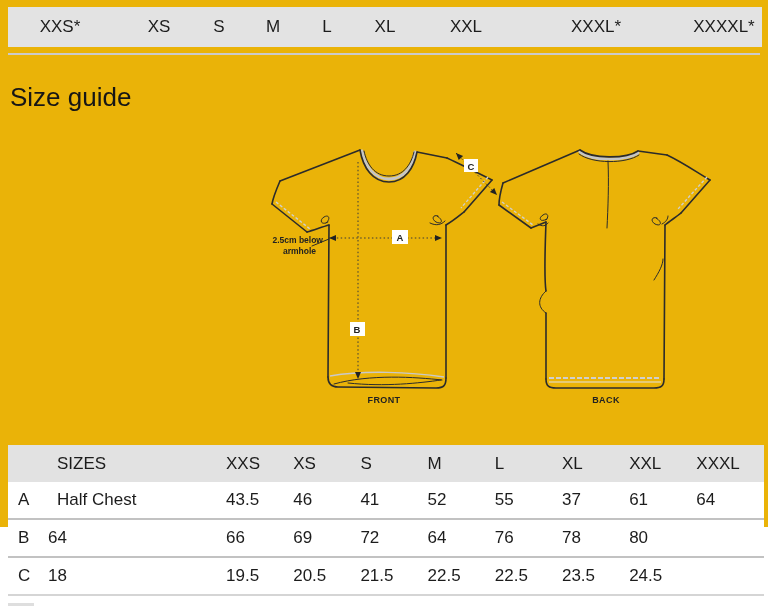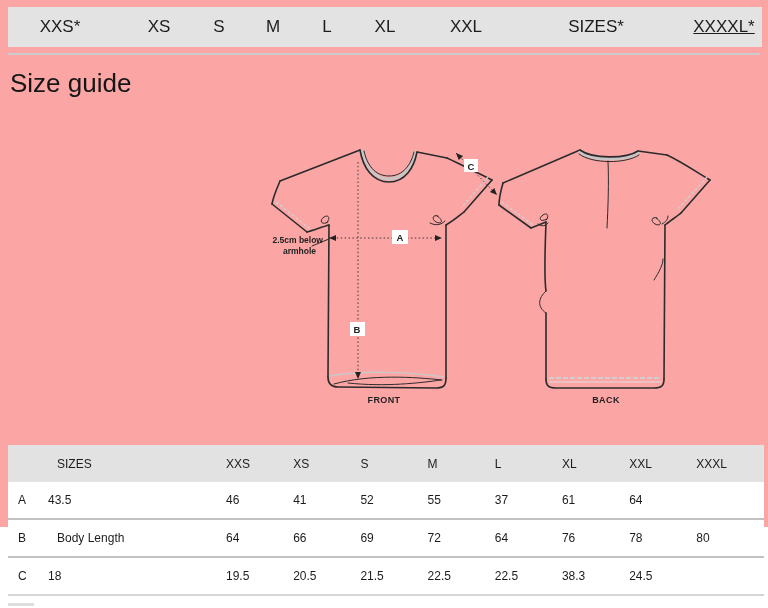--- a/index.html
+++ b/index.html
@@ -1,39 +1,39 @@
 <!DOCTYPE html>
 <html><head>
 <meta charset="utf-8">
 <style>
   * { margin:0; padding:0; box-sizing:border-box; }
   html,body { width:768px; height:608px; background:#fff; overflow:hidden;
               font-family:"Liberation Sans", sans-serif; color:#1c1c1c; }
-  .stage { position:relative; width:768px; height:527px; background:#fca5a5; }
+  .stage { position:relative; width:768px; height:527px; background:#eab308; }
 
   
   .size-bar { position:absolute; left:8px; top:7px; width:754px; height:40px; background:#e3e3e3; }
   .size-bar span { position:absolute; top:50%; transform:translate(-50%,-50%);
                    font-size:17px; color:#1c1c1c; white-space:nowrap; cursor:pointer; }
   .sb0{left:52px;} .sb1{left:151px;} .sb2{left:211px;} .sb3{left:265px;} .sb4{left:319px;}
-  .sb5{left:377px;} .sb6{left:458px;} .sb7{left:588px;} .sb8{left:716px;text-decoration:underline;}
+  .sb5{left:377px;} .sb6{left:458px;} .sb7{left:588px;} .sb8{left:716px;}
   .bar-sep { position:absolute; left:8px; top:53px; width:752px; height:2px; background:#cbcbcb; }
 
-  .page-title { position:absolute; left:10px; top:68px; font-size:26px; font-weight:400; color:#161616; }
+  .page-title { position:absolute; left:10px; top:82px; font-size:26px; font-weight:400; color:#161616; }
 
   
   .diagram { position:absolute; left:250px; top:128px; width:490px; height:285px; }
 
   
   .size-table { position:absolute; left:8px; top:445px; width:756px; }
   .t-row { display:grid; grid-template-columns:40px 178px repeat(8, 67.2px); align-items:center; }
   .t-head { height:37px; background:#e2e2e2; }
   .t-data { height:38px; border-bottom:2px solid #c2c2c2; background:#fff; }
   .t-data.last { border-bottom-color:#d5d5d5; }
-  .cell { font-size:12px; }
+  .cell { font-size:17px; }
   .cell-letter { padding-left:10px; }
   .cell-label  { padding-left:9px; }
   .cell-num    { text-align:left; }
   .bottom-smudge { position:absolute; left:8px; top:603px; width:26px; height:3px; background:#dedede; }
 
   
   .ln  { fill:none; stroke:#2b2b2b; stroke-width:1.6; stroke-linecap:round; stroke-linejoin:round; }
   .lnt { fill:none; stroke:#2b2b2b; stroke-width:1;   stroke-linecap:round; }
   .rib { fill:none; stroke:#c6c6c6; stroke-width:3;   stroke-linecap:round; }
   .sti { fill:none; stroke:#cfcfcf; stroke-width:1.4; stroke-dasharray:3 2; }
@@ -49,21 +49,21 @@
 <div class="stage">
 
   <div class="size-bar">
     <span class="sb0">XXS*</span>
     <span class="sb1">XS</span>
     <span class="sb2">S</span>
     <span class="sb3">M</span>
     <span class="sb4">L</span>
     <span class="sb5">XL</span>
     <span class="sb6">XXL</span>
-    <span class="sb7">SIZES*</span>
+    <span class="sb7">XXXL*</span>
     <span class="sb8">XXXXL*</span>
   </div>
   <div class="bar-sep"></div>
 
   <div class="page-title">Size guide</div>
 
   <svg class="diagram" viewBox="0 0 490 285" xmlns="http://www.w3.org/2000/svg">
 
     <g>
 
@@ -173,50 +173,50 @@
       <div class="cell cell-num">S</div>
       <div class="cell cell-num">M</div>
       <div class="cell cell-num">L</div>
       <div class="cell cell-num">XL</div>
       <div class="cell cell-num">XXL</div>
       <div class="cell cell-num">XXXL</div>
     </div>
 
     <div class="t-row t-data">
       <div class="cell cell-letter">A</div>
+      <div class="cell cell-label">Half Chest</div>
       <div class="cell cell-num">43.5</div>
       <div class="cell cell-num">46</div>
       <div class="cell cell-num">41</div>
       <div class="cell cell-num">52</div>
       <div class="cell cell-num">55</div>
       <div class="cell cell-num">37</div>
       <div class="cell cell-num">61</div>
       <div class="cell cell-num">64</div>
     </div>
 
     <div class="t-row t-data">
       <div class="cell cell-letter">B</div>
-      <div class="cell cell-label">Body Length</div>
       <div class="cell cell-num">64</div>
       <div class="cell cell-num">66</div>
       <div class="cell cell-num">69</div>
       <div class="cell cell-num">72</div>
       <div class="cell cell-num">64</div>
       <div class="cell cell-num">76</div>
       <div class="cell cell-num">78</div>
       <div class="cell cell-num">80</div>
     </div>
 
     <div class="t-row t-data last">
       <div class="cell cell-letter">C</div>
       <div class="cell cell-num">18</div>
       <div class="cell cell-num">19.5</div>
       <div class="cell cell-num">20.5</div>
       <div class="cell cell-num">21.5</div>
       <div class="cell cell-num">22.5</div>
       <div class="cell cell-num">22.5</div>
-      <div class="cell cell-num">38.3</div>
+      <div class="cell cell-num">23.5</div>
       <div class="cell cell-num">24.5</div>
     </div>
   </div>
 
   <div class="bottom-smudge"></div>
 </div>
 
 </body></html>

